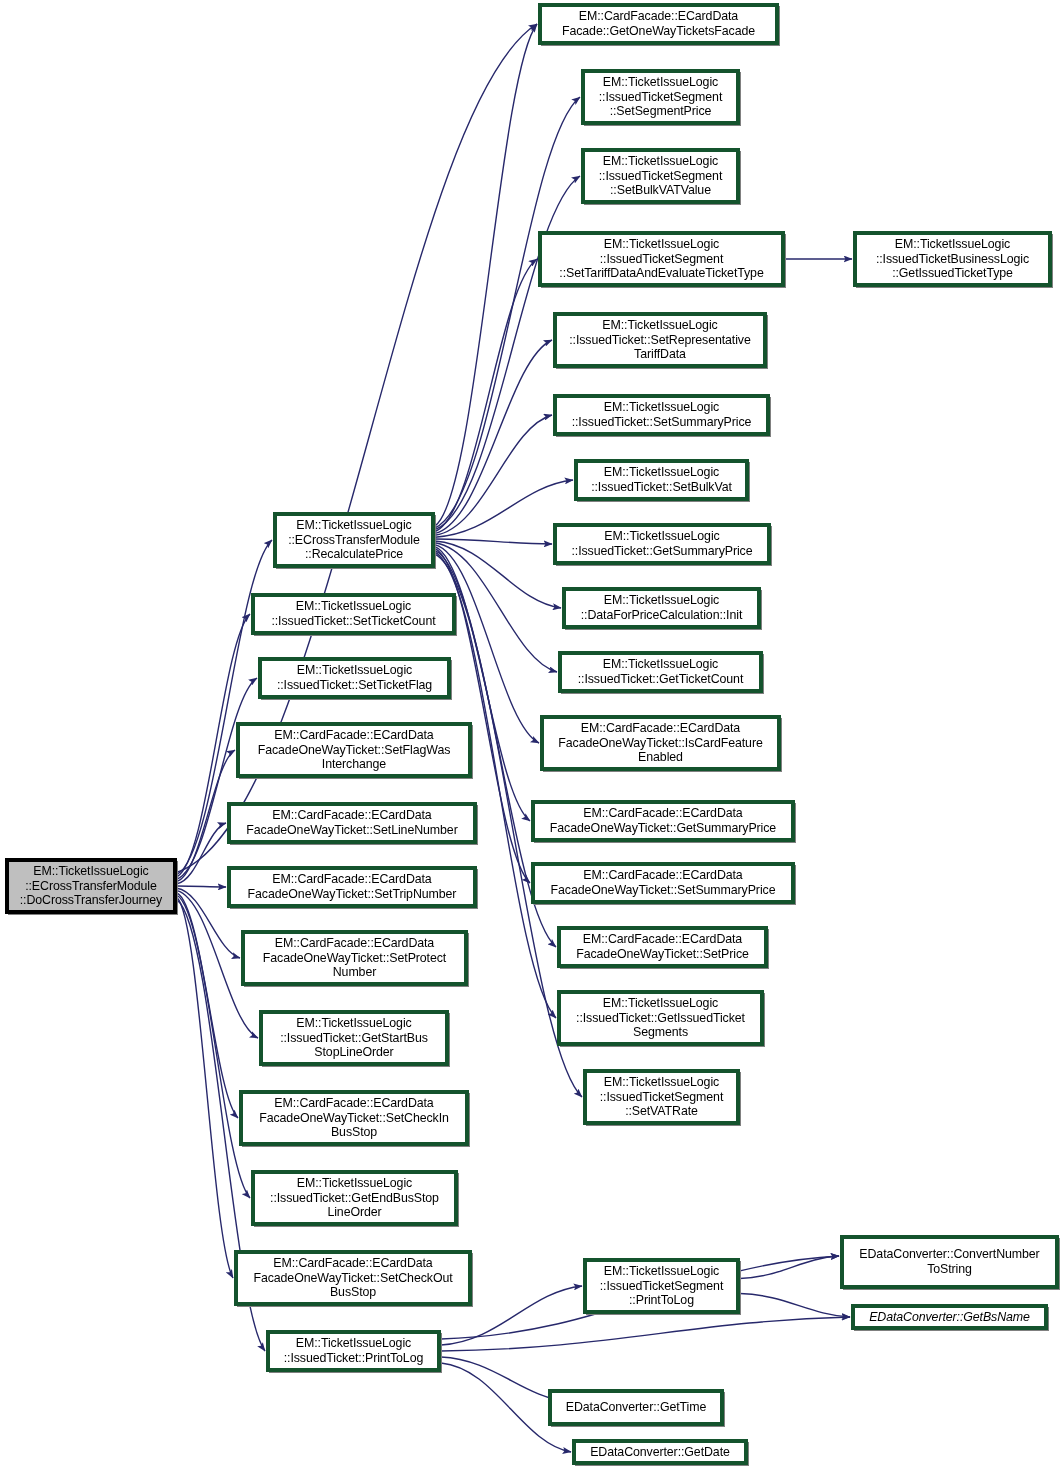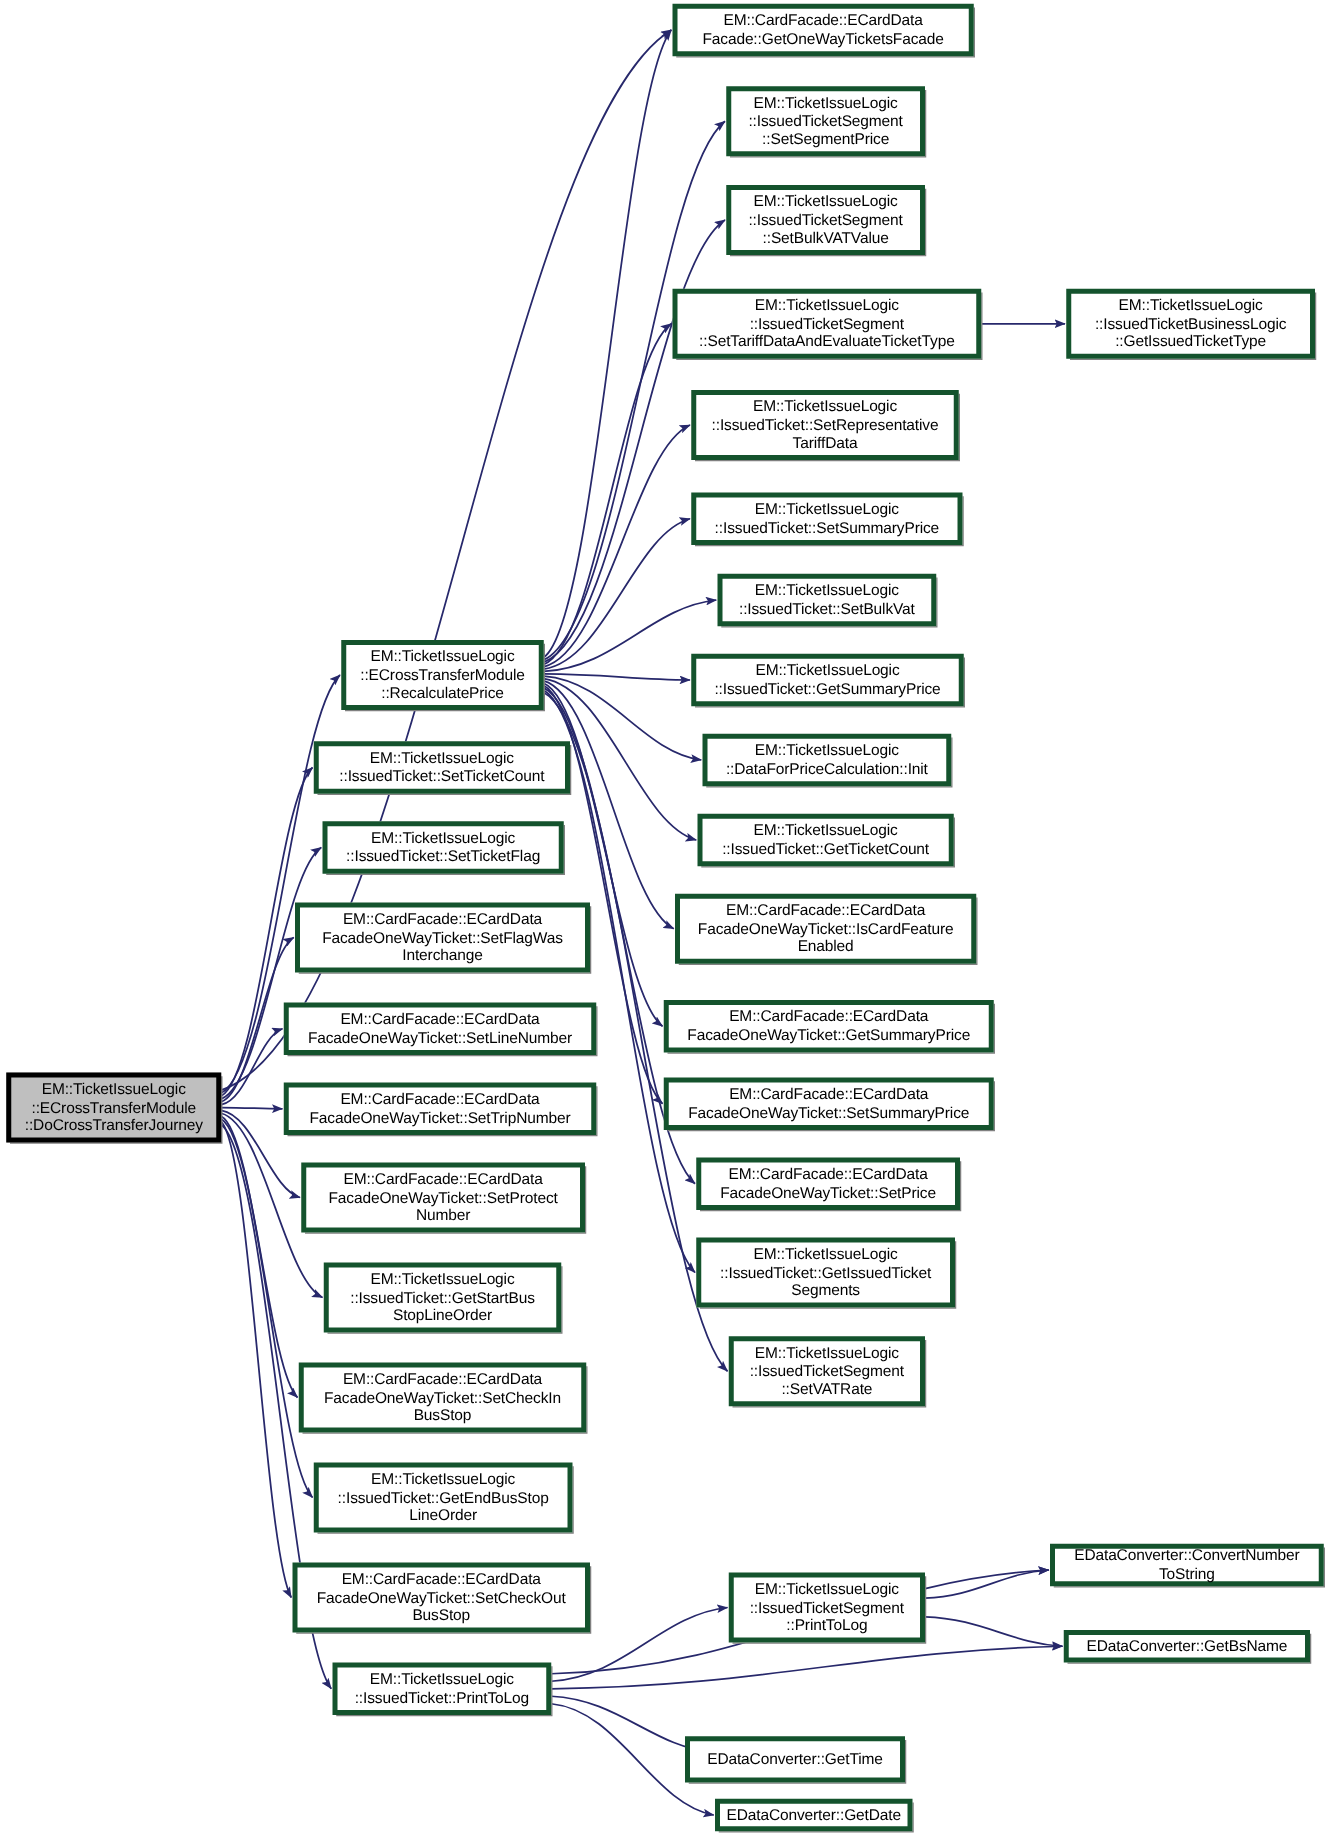--- a/index.html
+++ b/index.html
@@ -170,19 +170,19 @@
 ::IssuedTicket::GetEndBusStop
 LineOrder</span></div>
       <div class="node" style="left: 234px; top: 1250px; width: 238px; height: 56px;"><span>EM::CardFacade::ECardData
 FacadeOneWayTicket::SetCheckOut
 BusStop</span></div>
       <div class="node" style="left: 266px; top: 1330px; width: 175px; height: 42px;"><span>EM::TicketIssueLogic
 ::IssuedTicket::PrintToLog</span></div>
       <div class="node" style="left: 583px; top: 1258px; width: 157px; height: 56px;"><span>EM::TicketIssueLogic
 ::IssuedTicketSegment
 ::PrintToLog</span></div>
-      <div class="node" style="left: 840px; top: 1235px; width: 219px; height: 34px;"><span>EDataConverter::ConvertNumber
+      <div class="node" style="left: 840px; top: 1235px; width: 219px; height: 54px;"><span>EDataConverter::ConvertNumber
 ToString</span></div>
-      <div class="node" style="left: 851px; top: 1304px; width: 197px; height: 26px;"><span>EDataConverter::GetBsName</span></div>
+      <div class="node" style="left: 851px; top: 1304px; width: 197px; height: 26px; font-style: italic;"><span>EDataConverter::GetBsName</span></div>
       <div class="node" style="left: 548px; top: 1389px; width: 176px; height: 37px;"><span>EDataConverter::GetTime</span></div>
-      <div class="node" style="left: 572px; top: 1439px; width: 158px; height: 26px;"><span>EDataConverter::GetDate</span></div>
+      <div class="node" style="left: 572px; top: 1439px; width: 176px; height: 26px;"><span>EDataConverter::GetDate</span></div>
     </div>
 </div>
 
 </body></html>

